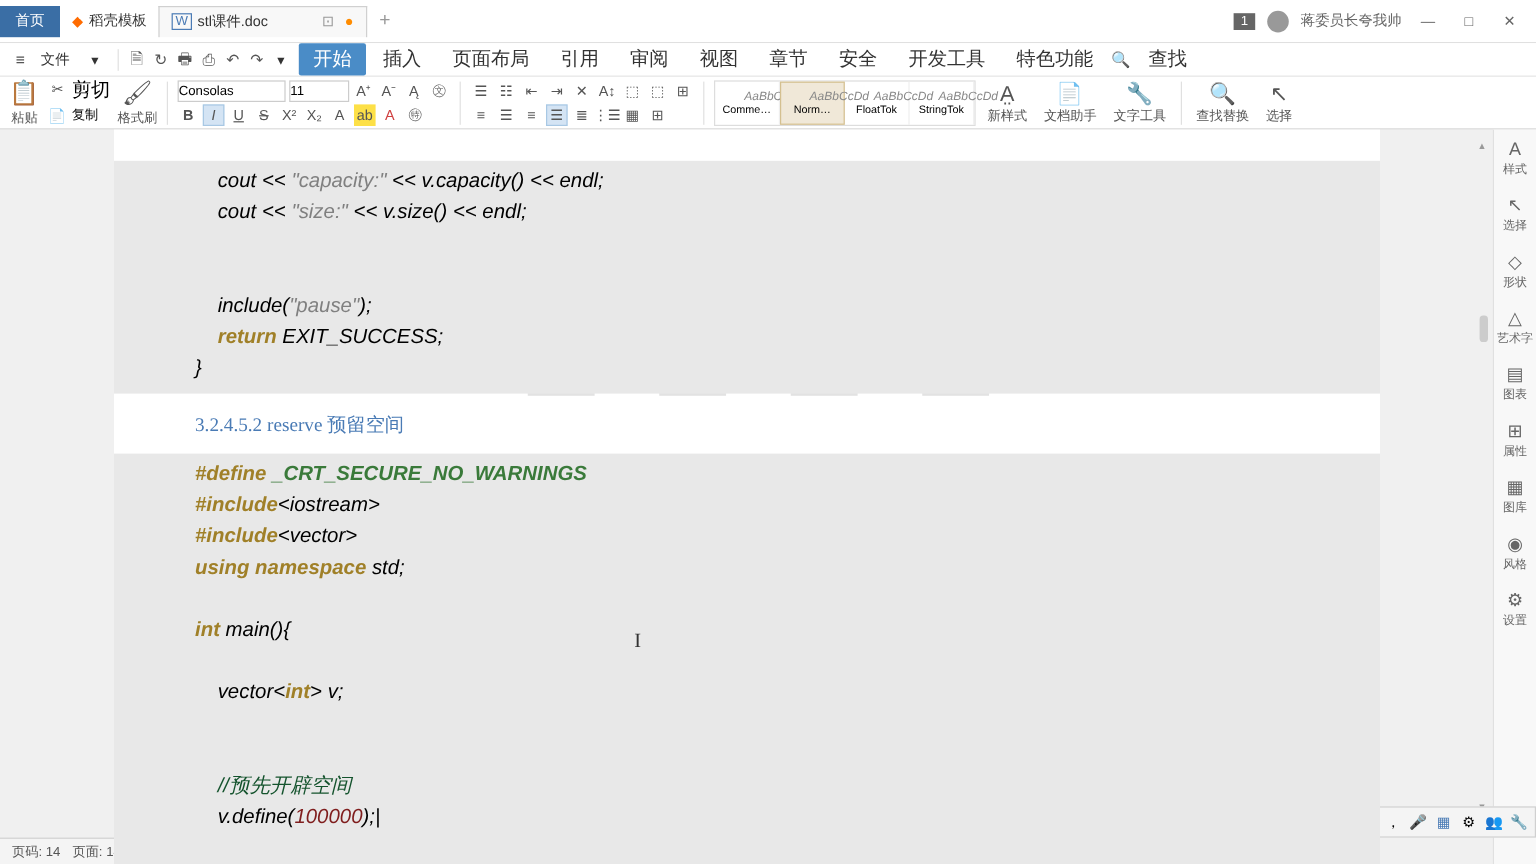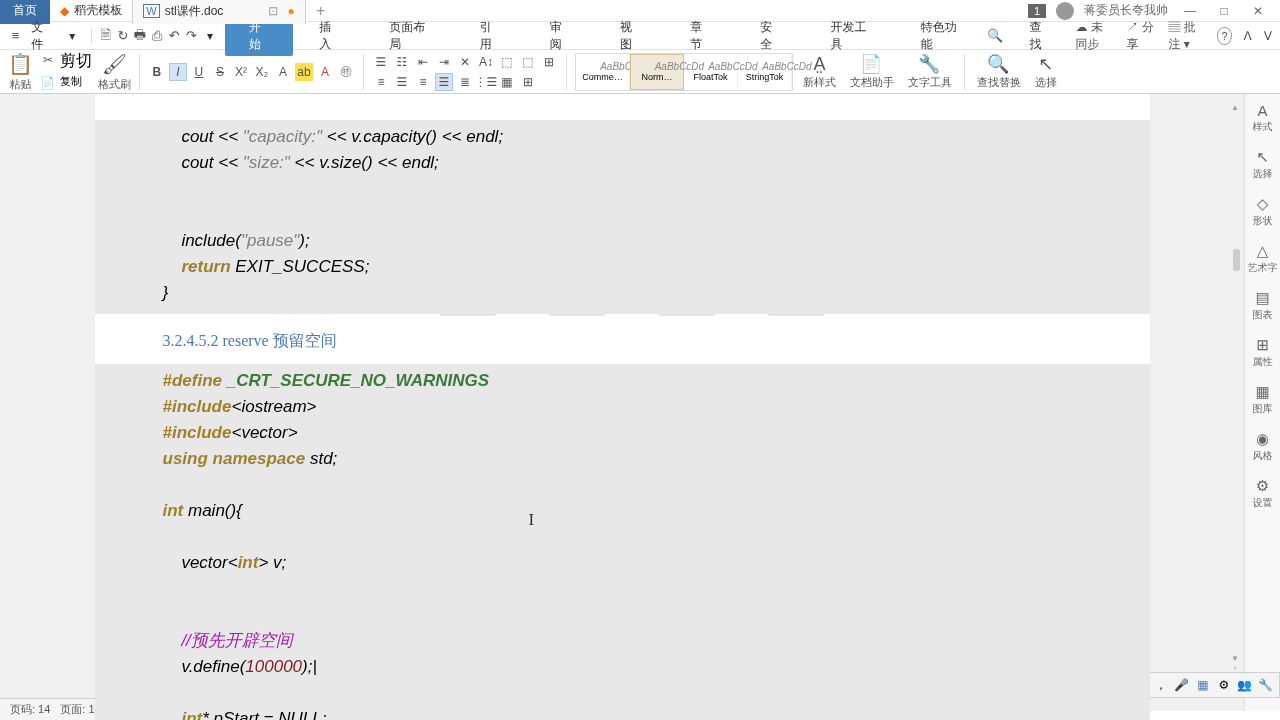--- a/index.html
+++ b/index.html
@@ -1,40 +1,40 @@
 <!DOCTYPE html>
 <html><head>
 <meta charset="utf-8">
 <style>
 * { margin: 0; padding: 0; box-sizing: border-box; font-family: "Microsoft YaHei", sans-serif; }
 body { background: #fff; overflow: hidden; width: 1280px; height: 720px; position: relative; }
 
 
-.titlebar { height: 22px; background: #fff; display: flex; align-items: center; border-bottom: 1px solid #e0e0e0; }
+.titlebar { height: 36px; background: #fff; display: flex; align-items: center; border-bottom: 1px solid #e0e0e0; }
 .tab { height: 26px; padding: 0 10px; display: flex; align-items: center; font-size: 12px; gap: 5px; cursor: pointer; }
 .tab.home { background: #3a6ea5; color: #fff; width: 50px; justify-content: center; }
 .tab.docer { color: #333; }
 .tab.docer .icon { color: #ff6b00; }
 .tab.file { color: #333; border: 1px solid #d0d0d0; border-bottom: none; background: #f8f8f8; position: relative; }
 .tab.file .icon { color: #4a7bb5; font-size: 11px; border: 1px solid #4a7bb5; padding: 0 2px; }
 .tab.file .stat { margin-left: 40px; color: #999; }
 .tab.file .dot { color: #ff8c00; margin-left: 4px; }
 .tab.add { width: 30px; justify-content: center; font-size: 16px; color: #999; }
 .titlebar-right { margin-left: auto; display: flex; align-items: center; gap: 10px; padding-right: 10px; }
 .badge { background: #666; color: #fff; font-size: 11px; padding: 1px 6px; }
 .avatar { width: 18px; height: 18px; background: #999; border-radius: 50%; }
 .username { font-size: 12px; color: #666; }
 .wincontrol { width: 24px; height: 24px; display: flex; align-items: center; justify-content: center; color: #666; font-size: 12px; }
 
 
 .menubar { height: 28px; background: #fff; display: flex; align-items: center; padding: 0 8px; gap: 2px; border-bottom: 1px solid #e0e0e0; }
 .menu-icon { width: 18px; text-align: center; color: #555; font-size: 13px; }
 .menu-file { font-size: 12px; color: #333; padding: 2px 6px; margin-right: 4px; }
 .menu-sep { width: 1px; height: 18px; background: #e0e0e0; margin: 0 4px; }
-.menu-btn { font-size: 12px; padding: 3px 24px; color: #333; }
+.menu-btn { font-size: 16px; padding: 3px 12px; color: #333; }
 .menu-btn.active { background: #4a8cc7; color: #fff; border-radius: 2px; }
 .menubar-right { margin-left: auto; display: flex; align-items: center; gap: 12px; font-size: 12px; color: #555; }
 .q-icon { width: 18px; height: 18px; border: 1px solid #999; border-radius: 50%; text-align: center; line-height: 16px; font-size: 11px; }
 
 
 .ribbon { height: 44px; background: #fff; display: flex; align-items: center; padding: 0 8px; border-bottom: 1px solid #d0d0d0; gap: 6px; }
 .ribbon-group { display: flex; flex-direction: column; align-items: center; gap: 1px; font-size: 11px; color: #555; }
 .ribbon-group.big svg, .ribbon-group.big .ic { font-size: 20px; }
 .ribbon-sep { width: 1px; height: 36px; background: #e0e0e0; margin: 0 2px; }
 .font-sel { display: flex; flex-direction: column; gap: 2px; }
@@ -57,21 +57,21 @@
 .doc-page { background: #fff; margin: 0 auto; width: 1055px; position: relative; }
 .doc-content { padding: 0; font-family: Consolas, monospace; font-size: 17px; line-height: 26px; font-style: italic; }
 .code-block1 { background: #e8e8e8; padding: 4px 0 8px 0; }
 .code-block2 { background: #e8e8e8; padding: 4px 0 8px 0; margin-top: 10px; }
 .code-line { white-space: pre; padding-left: 188px; position: relative; left: -120px; }
 .heading { padding-left: 188px; position: relative; left: -120px; color: #4a7bb5; font-family: "SimSun", serif; font-style: normal; font-size: 16px; margin: 14px 0 6px 0; }
 .kw-br { color: #a08028; font-weight: bold; }
 .kw-gr { color: #3a7a3a; font-weight: bold; }
 .str { color: #808080; }
 .num { color: #7f1d1d; }
-.cmt { color: #a21caf; }
+.cmt { color: #14532d; }
 .text-caret { position: absolute; left: 434px; top: 143px; width: 1px; height: 16px; }
 .text-caret::before { content: "I"; font-family: serif; font-style: normal; color: #333; }
 
 
 .right-sidebar { width: 36px; background: #f8f8f8; border-left: 1px solid #e0e0e0; display: flex; flex-direction: column; align-items: center; padding-top: 8px; gap: 14px; }
 .rs-item { display: flex; flex-direction: column; align-items: center; font-size: 10px; color: #666; gap: 1px; }
 .rs-item .ic { font-size: 15px; }
 
 
 .scroll-handle { position: absolute; right: 40px; top: 155px; width: 7px; height: 22px; background: #ccc; border-radius: 3px; }
@@ -142,28 +142,20 @@
   <span class="menu-btn">页面布局</span>
   <span class="menu-btn">引用</span>
   <span class="menu-btn">审阅</span>
   <span class="menu-btn">视图</span>
   <span class="menu-btn">章节</span>
   <span class="menu-btn">安全</span>
   <span class="menu-btn">开发工具</span>
   <span class="menu-btn">特色功能</span>
   <span class="menu-icon">🔍</span>
   <span class="menu-btn">查找</span>
-  <div class="menubar-right">
-    <span>☁ <span>未同步</span></span>
-    <span>↗ <span>分享</span></span>
-    <span>▤ <span>批注</span> ▾</span>
-    <span class="q-icon">?</span>
-    <span>ᐱ</span>
-    <span>ᐯ</span>
-  </div>
 </div>
 
 <div class="ribbon">
   <div class="ribbon-group big">
       <span class="ic">📋</span>
       <span>粘贴</span>
     </div>
   <div style="display:flex;flex-direction:column;gap:2px">
     <div class="ribbon-row">
         <span class="rb">✂</span>
@@ -173,20 +165,28 @@
         <span class="rb">📄</span>
         <span style="font-size:11px">复制</span>
       </div>
   </div>
   <div class="ribbon-group big">
       <span class="ic">🖌</span>
       <span>格式刷</span>
     </div>
   <span class="ribbon-sep"></span>
   <div class="font-sel">
+    <div class="ribbon-row">
+      <input class="font-name" value="Consolas" style="">
+      <input class="font-size" value="11" style="">
+      <span class="rb">A⁺</span>
+      <span class="rb">A⁻</span>
+      <span class="rb">Ą</span>
+      <span class="rb">㉆</span>
+    </div>
     <div class="ribbon-row">
       <span class="rb" style="font-weight:bold">B</span>
       <span class="rb it active">I</span>
       <span class="rb" style="text-decoration:underline">U</span>
       <span class="rb" style="text-decoration:line-through">S</span>
       <span class="rb">X²</span>
       <span class="rb">X₂</span>
       <span class="rb">A</span>
       <span class="rb" style="background:#fde047">ab</span>
       <span class="rb" style="color:#d04040">A</span>

